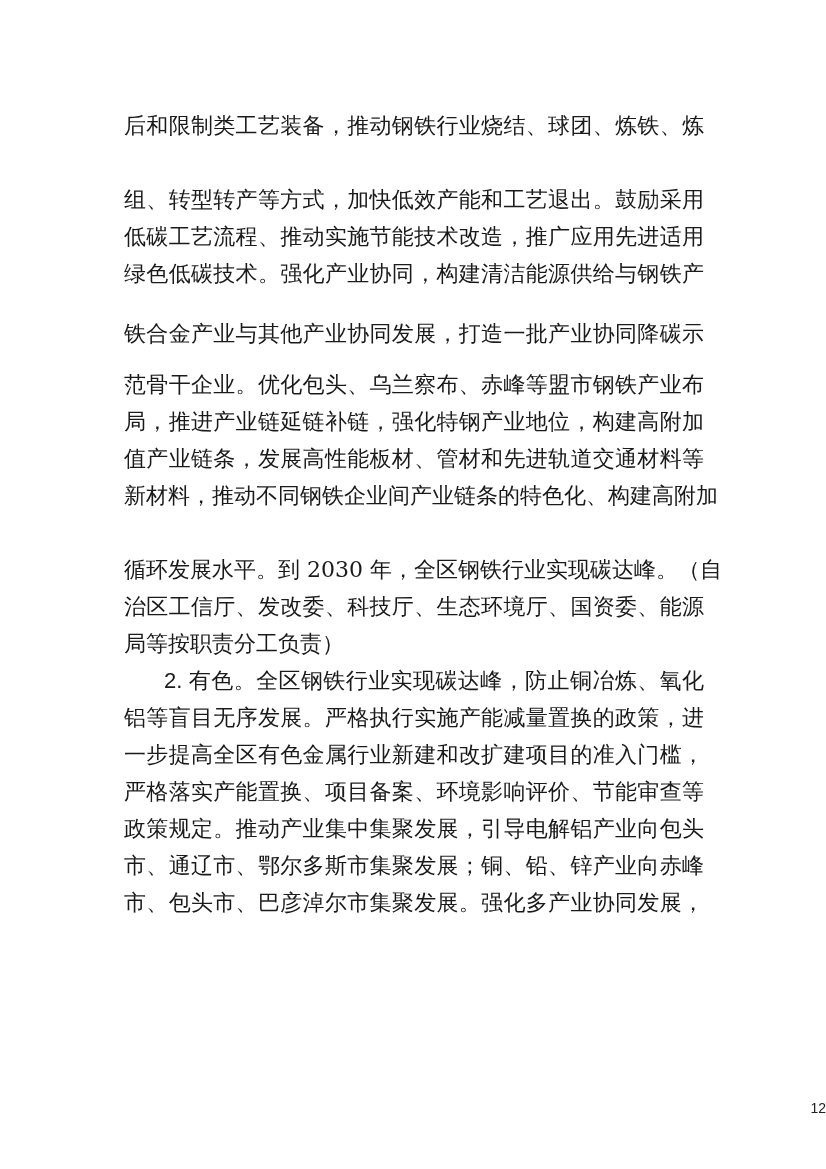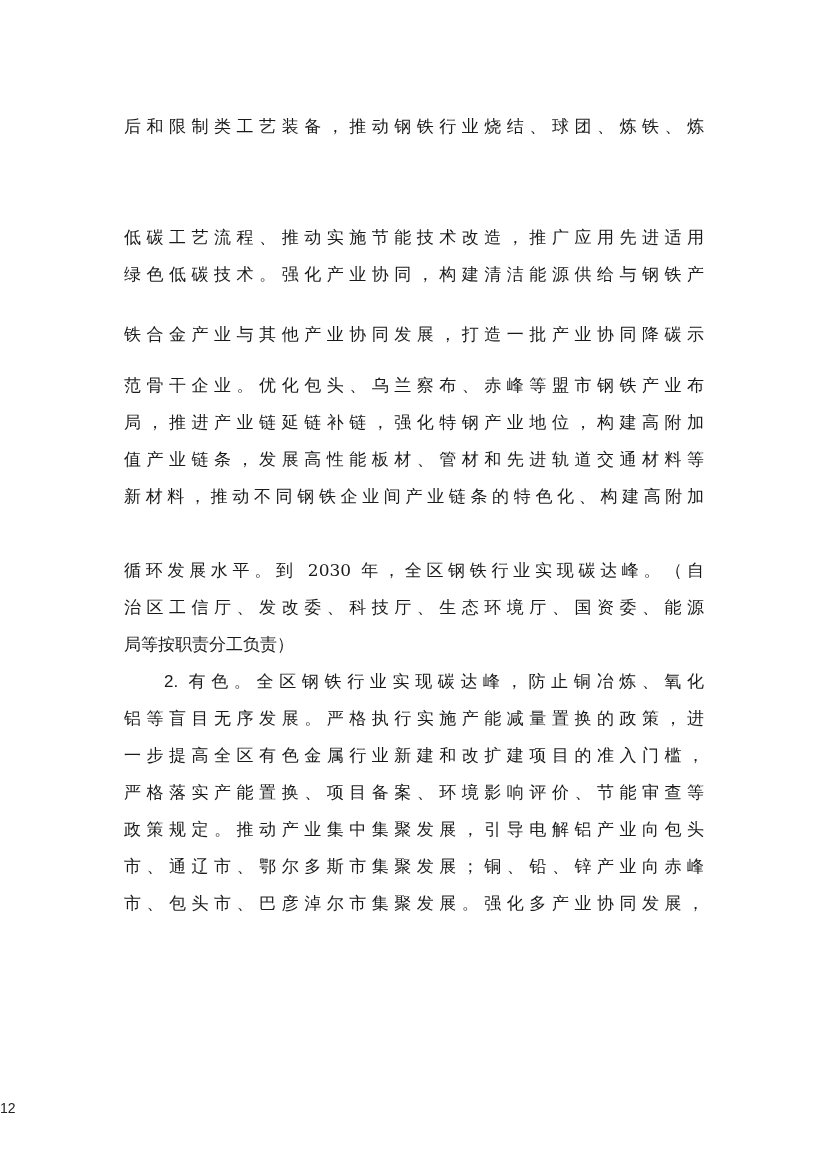--- a/index.html
+++ b/index.html
@@ -1,37 +1,38 @@
 <!DOCTYPE html>
 <html><head>
 <meta charset="utf-8">
 <style>
   html, body { margin:0; padding:0; background:#ffffff; }
   body { width:826px; height:1169px; position:relative; overflow:hidden; }
   .page { position:absolute; left:0; top:0; width:826px; height:1169px; background:#fff; }
   .line {
     position:absolute; left:124px; width:580px; height:30px;
     font-family: "DejaVu Serif", "Liberation Serif", serif;
-    font-size:17px; line-height:30px; color:#1a1a1a;
+    font-size:22px; line-height:30px; color:#1a1a1a;
     white-space:nowrap; text-align:justify; text-align-last:justify;
     letter-spacing:0px;
   }
   .line.last { text-align-last:left; }
   .line.indent { left:164px; width:540px; }
   .bold { font-weight:normal; font-family: "Liberation Sans", "DejaVu Sans", sans-serif; }
   .pagenum {
-    position:absolute; left:0; width:826px; top:1100px; text-align:left;
+    position:absolute; left:0; width:826px; top:1100px; text-align:right;
     font-family: "Liberation Sans", "DejaVu Sans", sans-serif; font-size:14px; color:#222;
   }
 </style>
 </head>
 <body>
 
 <div class="page">
   <div class="line" style="top:111px">后和限制类工艺装备，推动钢铁行业烧结、球团、炼铁、炼</div>
+  <div class="line" style="top:185px">组、转型转产等方式，加快低效产能和工艺退出。鼓励采用</div>
   <div class="line" style="top:222px">低碳工艺流程、推动实施节能技术改造，推广应用先进适用</div>
   <div class="line" style="top:259px">绿色低碳技术。强化产业协同，构建清洁能源供给与钢铁产</div>
   <div class="line" style="top:319px">铁合金产业与其他产业协同发展，打造一批产业协同降碳示</div>
   <div class="line" style="top:370px">范骨干企业。优化包头、乌兰察布、赤峰等盟市钢铁产业布</div>
   <div class="line" style="top:407px">局，推进产业链延链补链，强化特钢产业地位，构建高附加</div>
   <div class="line" style="top:444px">值产业链条，发展高性能板材、管材和先进轨道交通材料等</div>
   <div class="line" style="top:481px">新材料，推动不同钢铁企业间产业链条的特色化、构建高附加</div>
   <div class="line" style="top:555px">循环发展水平。到 2030 年，全区钢铁行业实现碳达峰。（自</div>
   <div class="line" style="top:592px">治区工信厅、发改委、科技厅、生态环境厅、国资委、能源</div>
   <div class="line last" style="top:629px">局等按职责分工负责）</div>

